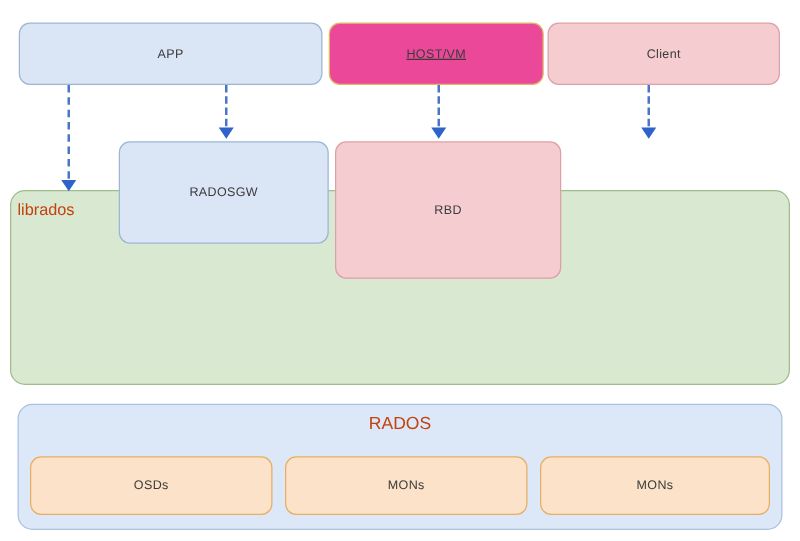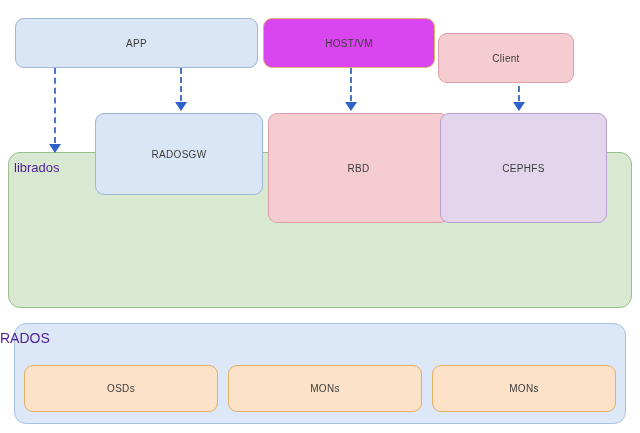--- a/index.html
+++ b/index.html
@@ -19,35 +19,35 @@
     color:#3b3b3b;
     letter-spacing:.3px;
     text-align:center;
     border-width:1.2px;
     border-style:solid;
     z-index:3;
   }
 
   
   .c-blue   {background:#dae5f5;border-color:#9bb7d4;}
-  .c-orange {background:#d946ef;border-color:#e0b565;}
+  .c-orange {background:#ec4899;border-color:#e0b565;text-decoration:underline;}
   .c-pink   {background:#f5ccd0;border-color:#dda0a8;}
   .c-purple {background:#e3d5ec;border-color:#b99fcb;}
   .c-green  {background:#d9e8d0;border-color:#9dbd8b;}
   .c-yellow {background:#fdf1cf;border-color:#e3c46b;}
   .c-peach  {background:#fce2c8;border-color:#e8ae62;}
   .c-radosbg{background:#dce7f8;border-color:#a9c1e0;}
 
   
   .container{
     position:absolute;box-sizing:border-box;border-radius:12px;
     border-width:1.2px;border-style:solid;z-index:1;
   }
   .container-label{
-    position:absolute;font-size:13px;color:#4c1d95;z-index:2;
+    position:absolute;font-size:13px;color:#c2410c;z-index:2;
     white-space:nowrap;
   }
 
   
   .arrow{position:absolute;z-index:2;}
   .arrow .shaft{
     position:absolute;left:0;top:0;width:0;
     border-left:2px dashed #4a76c4;
   }
   .arrow .head{
@@ -63,21 +63,21 @@
 <div id="stage">
 
   <div class="box c-blue" style="left:15px;top:18px;width:243px;height:50px;">
     <span>APP</span>
   </div>
 
   <div class="box c-orange" style="left:263px;top:18px;width:172px;height:50px;">
     <span>HOST/VM</span>
   </div>
 
-  <div class="box c-pink" style="left:438px;top:33px;width:136px;height:50px;">
+  <div class="box c-pink" style="left:438px;top:18px;width:186px;height:50px;">
     <span>Client</span>
   </div>
 
   <div class="arrow" style="left:54px;top:68px;height:84px;">
     <div class="shaft" style="height:75px;"></div>
     <div class="head"></div>
   </div>
 
   <div class="arrow" style="left:180px;top:68px;height:42px;">
     <div class="shaft" style="height:33px;"></div>
@@ -99,28 +99,25 @@
   <div class="container-label" style="left:14px;top:160px;">librados</div>
 
   <div class="box c-blue" style="left:95px;top:113px;width:168px;height:82px;">
     <span>RADOSGW</span>
   </div>
 
   <div class="box c-pink" style="left:268px;top:113px;width:181px;height:110px;">
     <span>RBD</span>
   </div>
 
-  <div class="box c-purple" style="left:440px;top:113px;width:167px;height:110px;">
-    <span>CEPHFS</span>
-  </div>
 
 
   <div class="container c-radosbg" style="left:14px;top:323px;width:612px;height:101px;"></div>
 
-  <div class="container-label" style="left:0px;top:330px;width:640px;font-size:14px;">RADOS</div>
+  <div class="container-label" style="left:0px;top:330px;width:640px;text-align:center;font-size:14px;">RADOS</div>
 
   <div class="box c-peach" style="left:24px;top:365px;width:194px;height:47px;">
     <span>OSDs</span>
   </div>
 
   <div class="box c-peach" style="left:228px;top:365px;width:194px;height:47px;">
     <span>MONs</span>
   </div>
 
   <div class="box c-peach" style="left:432px;top:365px;width:184px;height:47px;">

